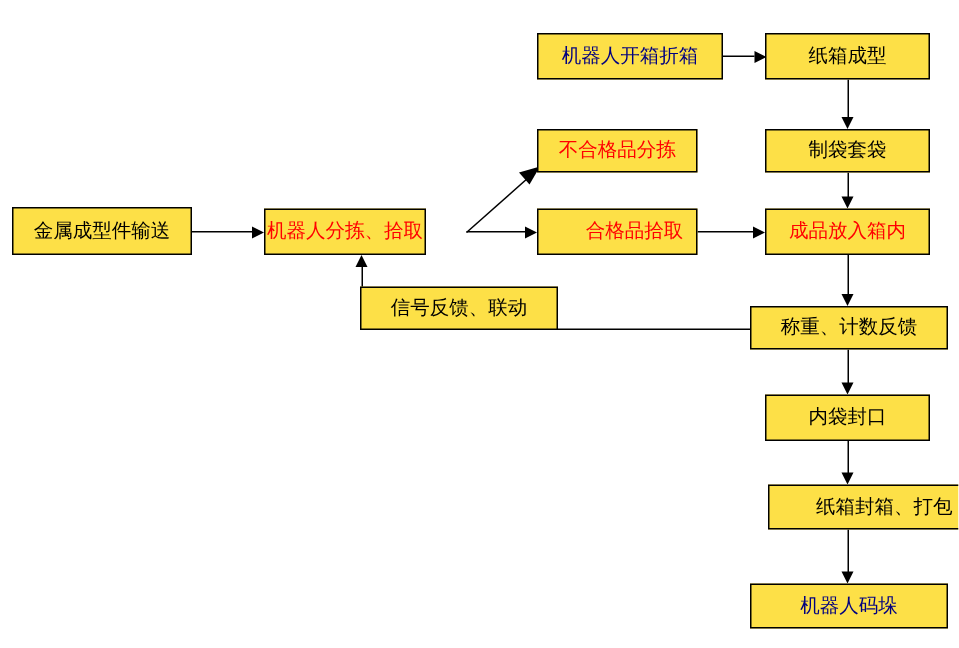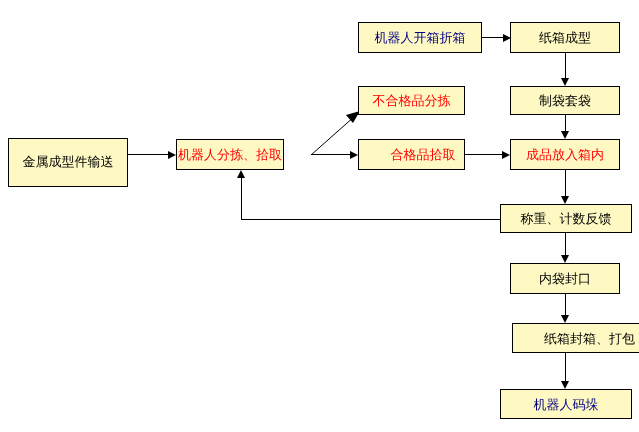--- a/index.html
+++ b/index.html
@@ -14,21 +14,21 @@
     position: relative;
     width: 639px;
     height: 432px;
     background: #ffffff;
     overflow: hidden;
   }
   .node {
     position: absolute;
     box-sizing: border-box;
     border: 1px solid #000000;
-    background: #fef9c3;
+    background: #fde047;
     display: flex;
     align-items: center;
     justify-content: center;
     font-size: 13px;
     line-height: 1;
     letter-spacing: 0px;
     white-space: nowrap;
     z-index: 3;
   }
   .node-label {
@@ -112,21 +112,21 @@
   <div class="edge edge-v" style="left:565px; top:294px; height:22px;"></div>
   <div class="arrow arrow-down" style="left:561px; top:315px;"></div>
 
   <div class="edge edge-v" style="left:565px; top:353px; height:29px;"></div>
   <div class="arrow arrow-down" style="left:561px; top:381px;"></div>
 
   <div class="edge edge-h" style="left:241px; top:219px; width:259px;"></div>
   <div class="edge edge-v" style="left:241px; top:178px; height:42px;"></div>
   <div class="arrow arrow-up" style="left:237px; top:170px;"></div>
 
-  <div class="node" style="left:8px; top:138px; width:120px; height:49px;font-family:Liberation Mono, monospace;">
+  <div class="node" style="left:8px; top:138px; width:120px; height:32px;">
     <span class="node-label t-black">金属成型件输送</span>
   </div>
 
   <div class="node" style="left:176px; top:139px; width:108px; height:31px;">
     <span class="node-label t-red">机器人分拣、拾取</span>
   </div>
 
   <div class="node" style="left:358px; top:86px; width:107px; height:29px;">
     <span class="node-label t-red">不合格品分拣</span>
   </div>
@@ -144,20 +144,23 @@
   </div>
 
   <div class="node" style="left:510px; top:86px; width:110px; height:29px;align-items:center;">
     <span class="node-label t-black">制袋套袋</span>
   </div>
 
   <div class="node" style="left:510px; top:139px; width:110px; height:31px;text-align:center;">
     <span class="node-label t-red">成品放入箱内</span>
   </div>
 
+  <div class="node" style="left:240px; top:191px; width:132px; height:29px;">
+    <span class="node-label t-black">信号反馈、联动</span>
+  </div>
 
   <div class="node" style="left:500px; top:204px; width:132px; height:29px;">
     <span class="node-label t-black">称重、计数反馈</span>
   </div>
 
   <div class="node" style="left:510px; top:263px; width:110px; height:31px;">
     <span class="node-label t-black">内袋封口</span>
   </div>
 
   <div class="node" style="left:512px; top:323px; width:132px; height:30px;padding-left:23px;">

